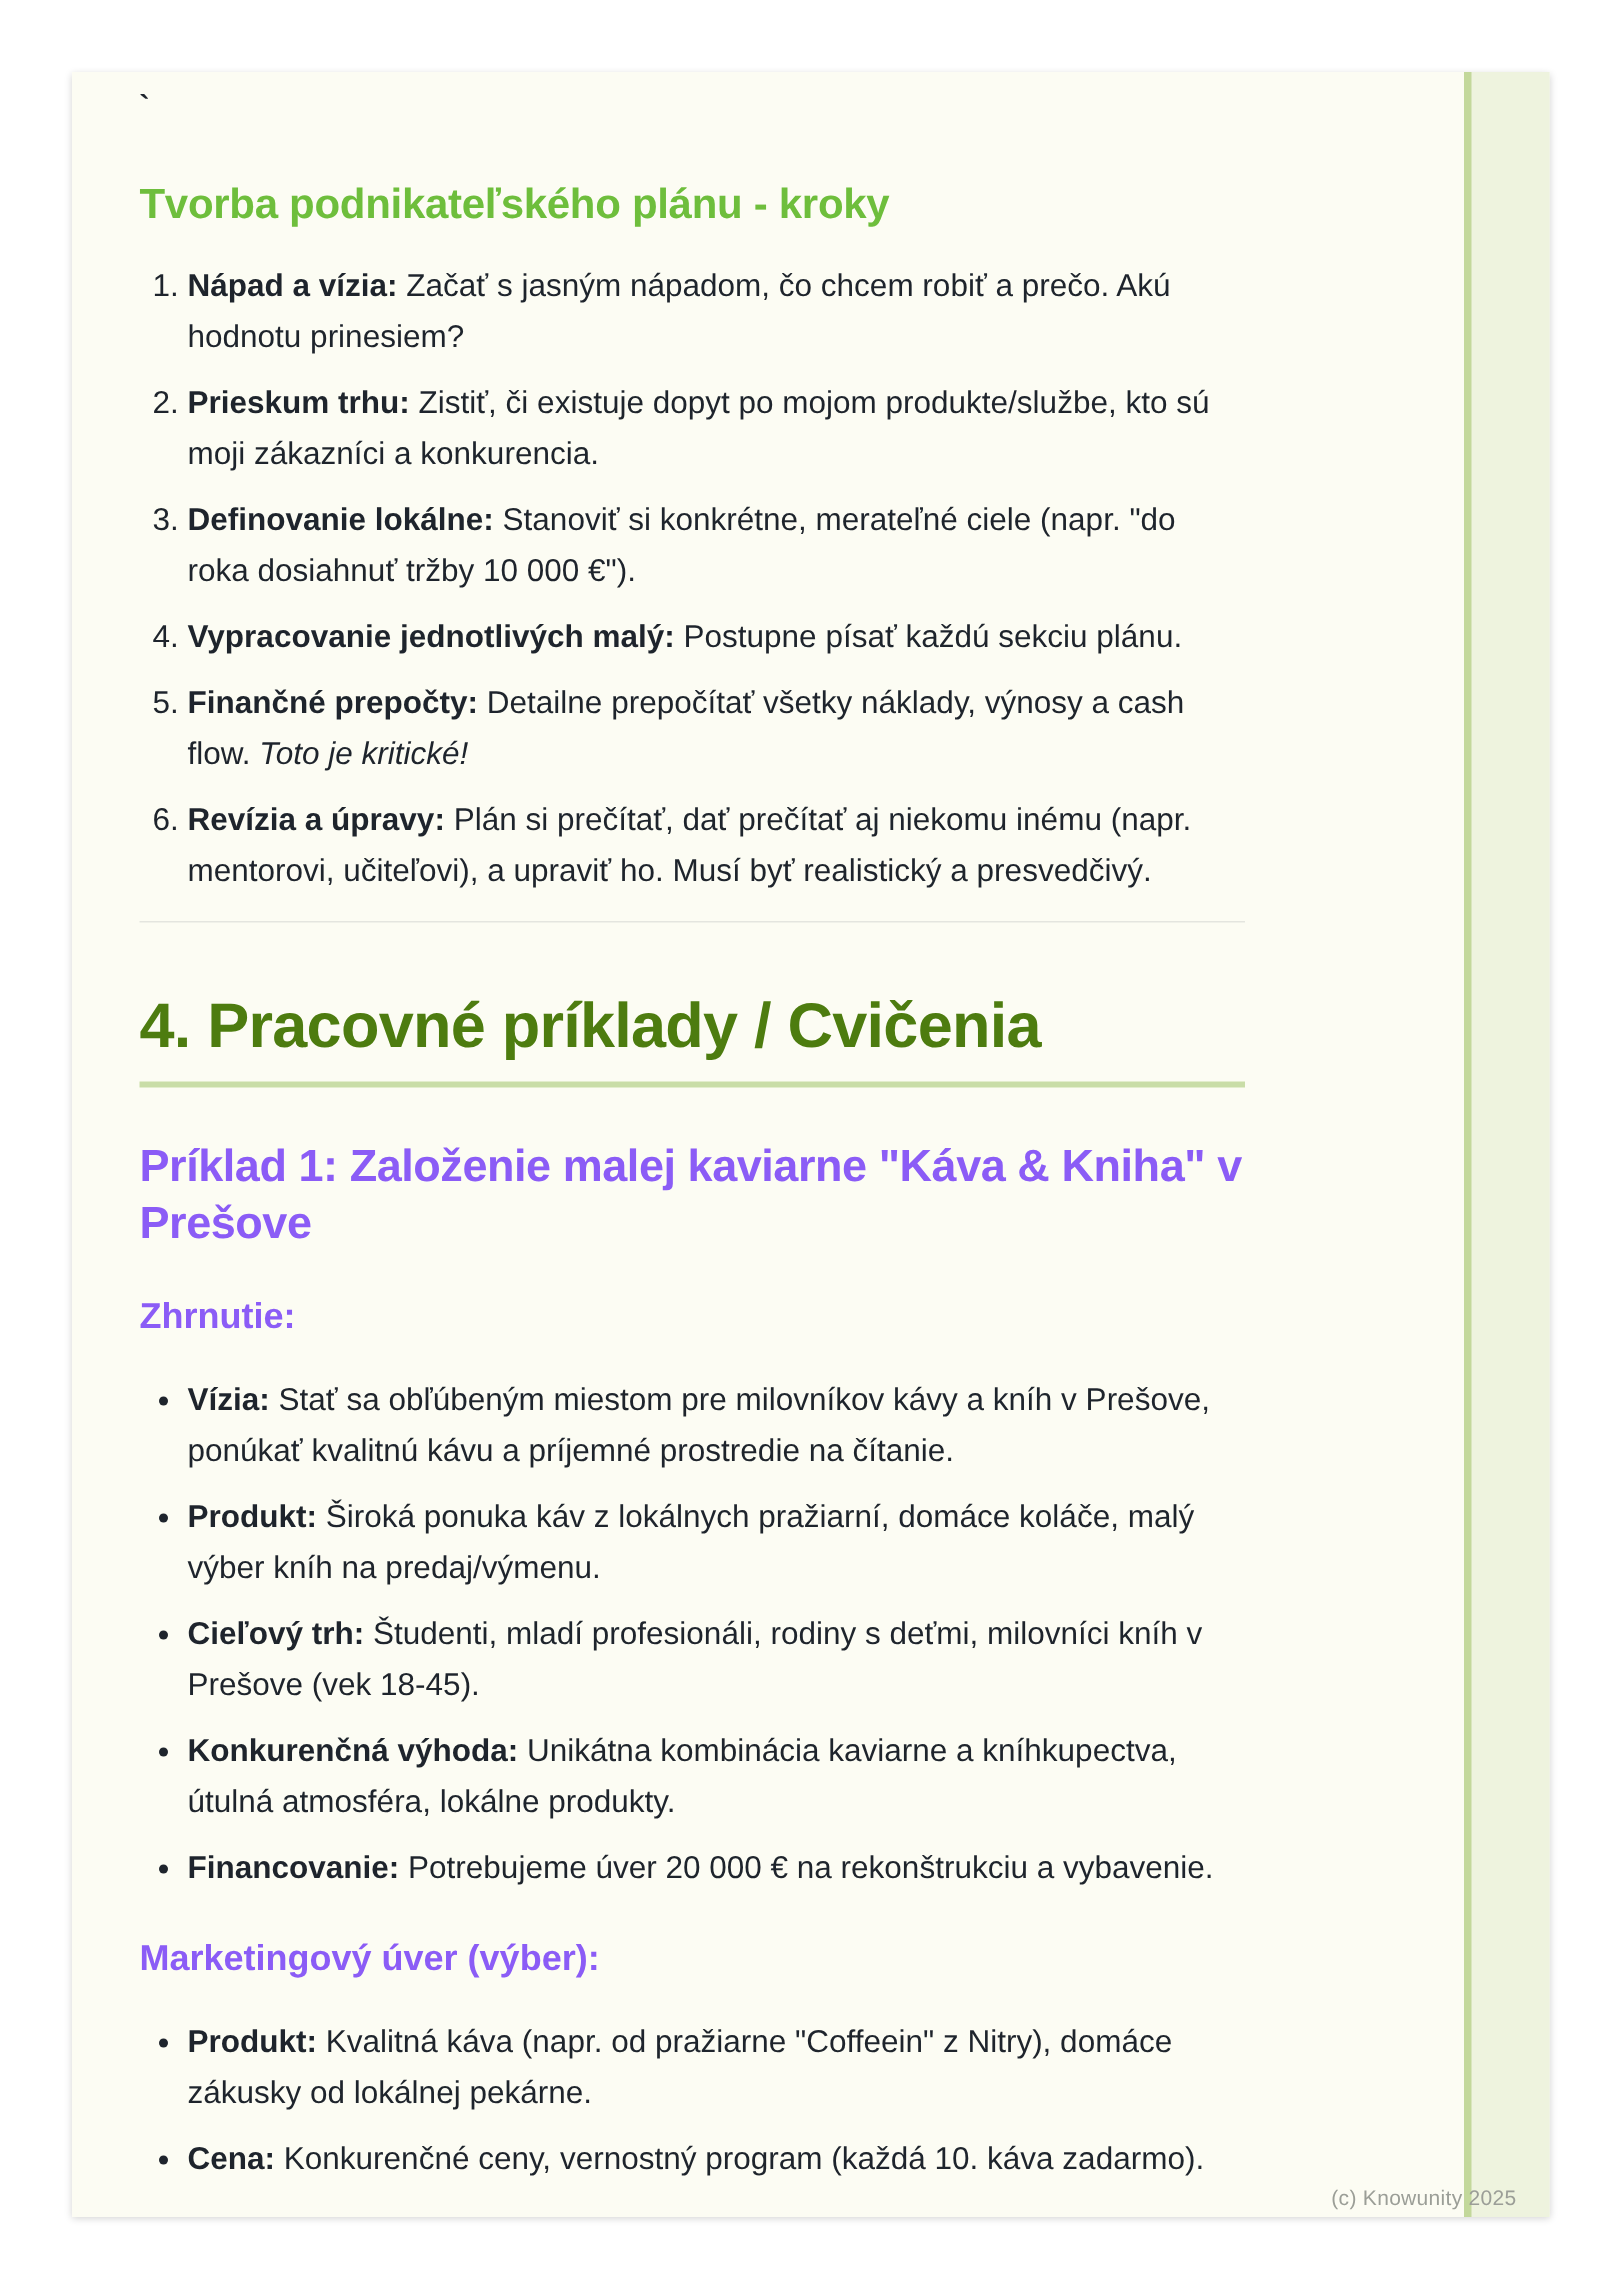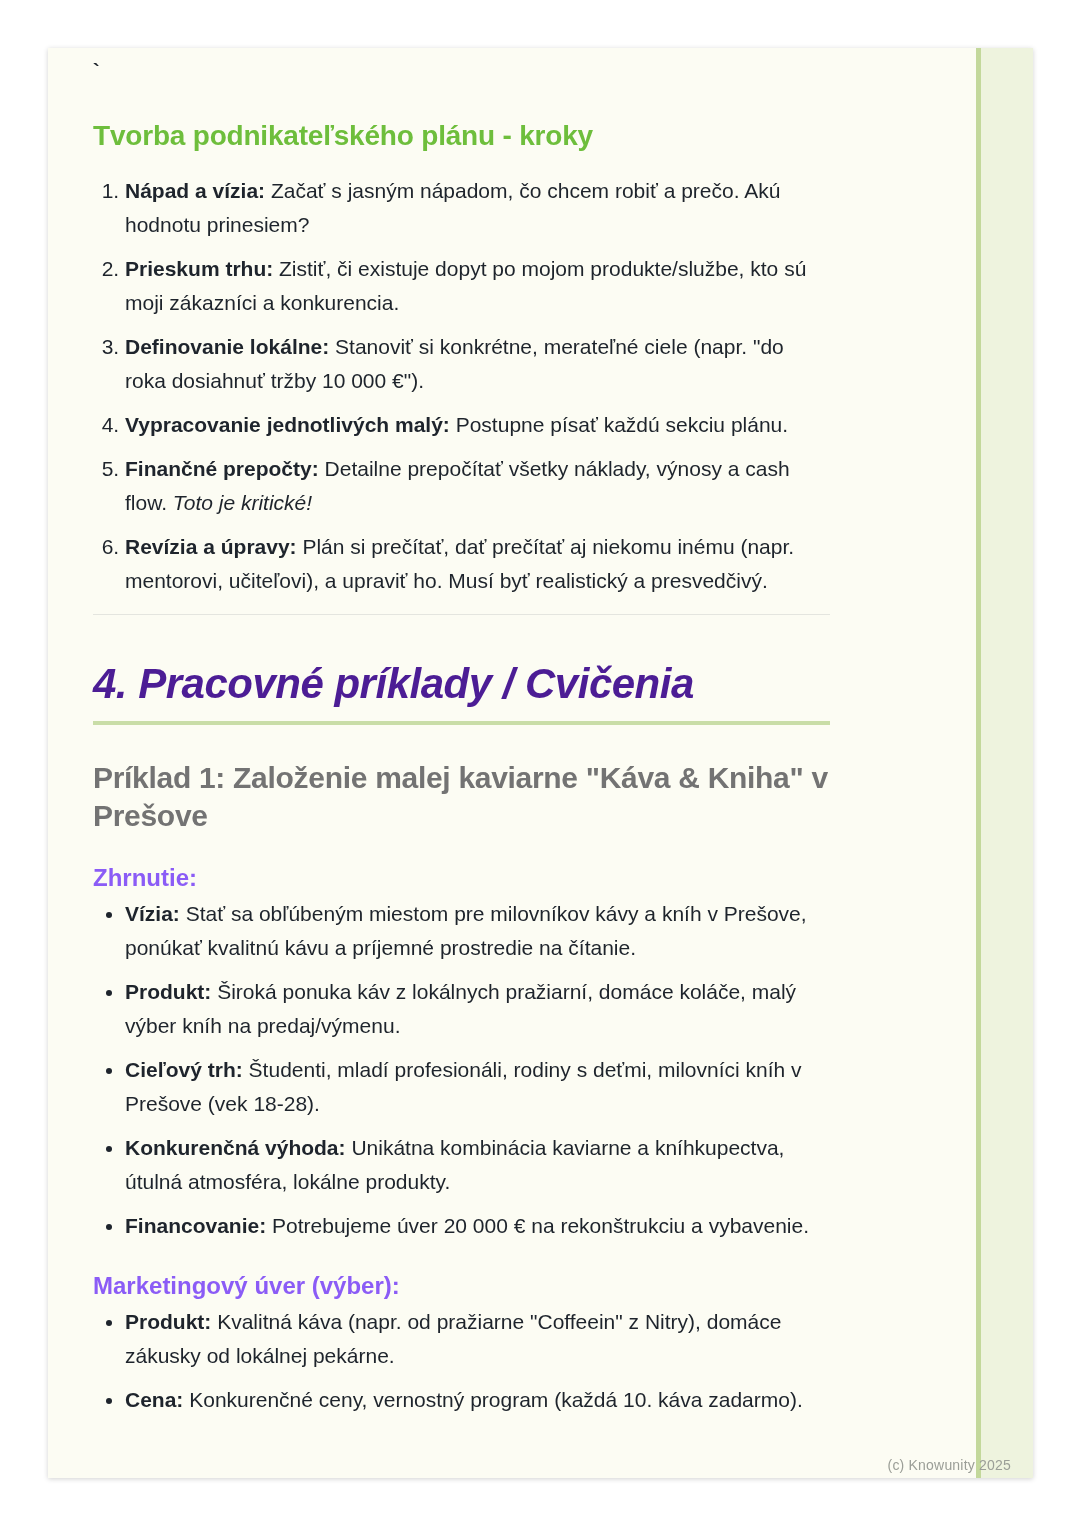--- a/index.html
+++ b/index.html
@@ -48,53 +48,52 @@
     letter-spacing: -0.2px;
     color: #6ebe3c;
   }
   ol.steps {
     margin-top: 22px;
     padding-left: 32px;
     list-style: decimal;
   }
   ol.steps > li { margin-bottom: 10px; }
   ul.bullets {
-    margin-top: 4px;
+    margin-top: 24px;
     padding-left: 32px;
     list-style: disc;
   }
   ul.bullets > li { margin-bottom: 10px; }
   li::marker { color: #1e242c; }
   .lbl { font-weight: 700; }
   .note-italic { font-style: italic; }
   hr.divider {
     border: none;
     border-top: 1px solid #e4e5df;
     margin-top: 16px;
     width: 737px;
   }
   h1.section-h {
     margin-top: 46px;
     font-size: 42px;
     line-height: 46px;
     font-weight: 700;
     letter-spacing: -0.5px;
-    color: #4c1d95;
+    color: #4d7c0f;
     padding-bottom: 14px;
     border-bottom: 4px solid #c9dda7;
-    font-style: italic;
   }
   h2.example-h {
     margin-top: 34px;
     width: 762px;
     font-size: 30px;
     line-height: 38px;
     font-weight: 700;
     letter-spacing: -0.3px;
-    color: #737373;
+    color: #8b5cf6;
   }
   h4.sub-label {
     margin-top: 28px;
     font-size: 24px;
     line-height: 30px;
     font-weight: 700;
     color: #8b5cf6;
   }
   .watermark {
     position: absolute;
@@ -130,21 +129,21 @@
 
     <h1 class="section-h">4. Pracovné príklady / Cvičenia</h1>
 
     <h2 class="example-h">Príklad 1: Založenie malej kaviarne "Káva &amp; Kniha" v Prešove</h2>
 
     <h4 class="sub-label">Zhrnutie:</h4>
 
     <ul class="bullets">
       <li><span class="lbl">Vízia:</span><span> Stať sa obľúbeným miestom pre milovníkov kávy a kníh v Prešove, ponúkať kvalitnú kávu a príjemné prostredie na čítanie.</span></li>
       <li><span class="lbl">Produkt:</span><span> Široká ponuka káv z lokálnych pražiarní, domáce koláče, malý výber kníh na predaj/výmenu.</span></li>
-      <li><span class="lbl">Cieľový trh:</span><span> Študenti, mladí profesionáli, rodiny s deťmi, milovníci kníh v Prešove (vek 18-28).</span></li>
+      <li><span class="lbl">Cieľový trh:</span><span> Študenti, mladí profesionáli, rodiny s deťmi, milovníci kníh v Prešove (vek 18-45).</span></li>
       <li><span class="lbl">Konkurenčná výhoda:</span><span> Unikátna kombinácia kaviarne a kníhkupectva, útulná atmosféra, lokálne produkty.</span></li>
       <li><span class="lbl">Financovanie:</span><span> Potrebujeme úver 20 000 € na rekonštrukciu a vybavenie.</span></li>
     </ul>
 
     <h4 class="sub-label">Marketingový úver (výber):</h4>
 
     <ul class="bullets">
       <li><span class="lbl">Produkt:</span><span> Kvalitná káva (napr. od pražiarne "Coffeein" z Nitry), domáce zákusky od lokálnej pekárne.</span></li>
       <li><span class="lbl">Cena:</span><span> Konkurenčné ceny, vernostný program (každá 10. káva zadarmo).</span></li>
     </ul>

